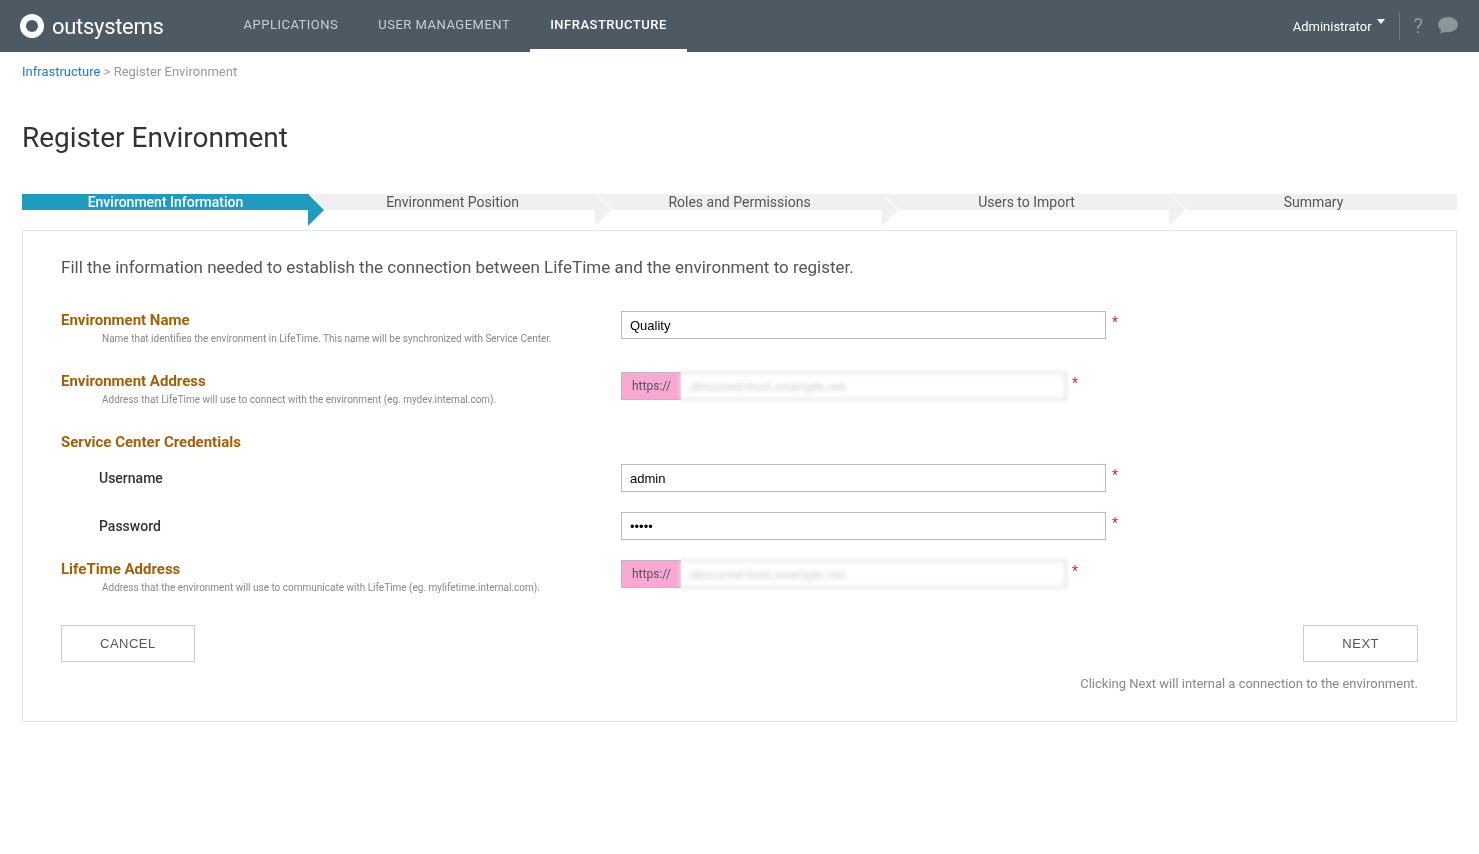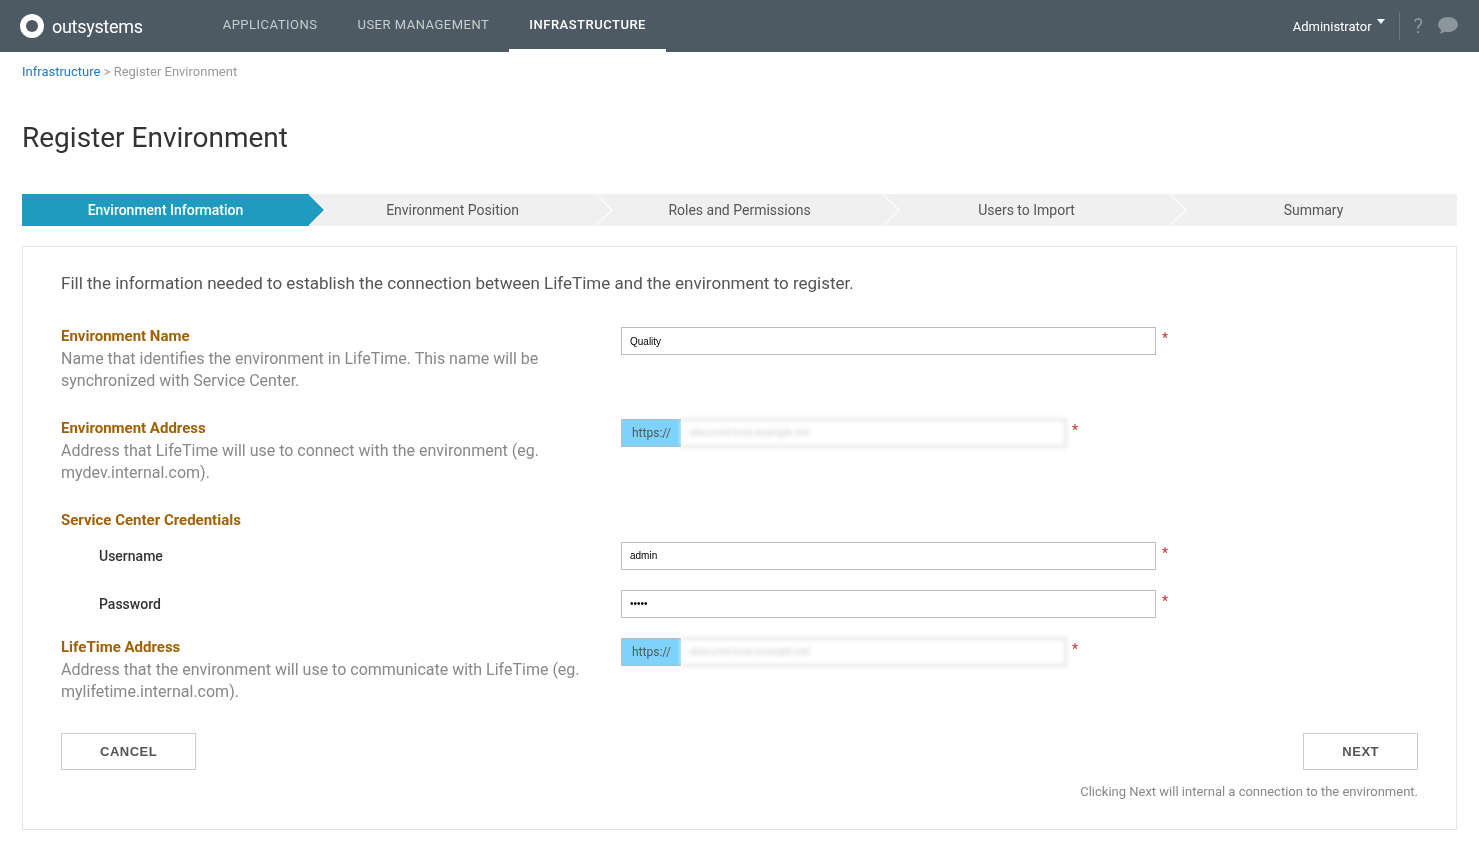--- a/index.html
+++ b/index.html
@@ -14,21 +14,21 @@
     background: #4d5a63;
     height: 52px;
     display: flex;
     align-items: center;
     padding: 0 20px;
     color: #fff;
   }
   .logo {
     display: flex;
     align-items: center;
-    font-size: 18px;
+    font-size: 22px;
     font-weight: 400;
     margin-right: 60px;
     letter-spacing: -0.3px;
   }
   .logo-icon {
     width: 24px;
     height: 24px;
     border-radius: 50%;
     background: #fff;
     display: inline-flex;
@@ -115,21 +115,21 @@
     padding: 30px 22px 40px 22px;
   }
   
   .wizard {
     display: flex;
     margin: 0 22px;
   }
   .wizard-step {
     flex: 1;
     background: #f0f0f0;
-    height: 32px;
+    height: 16px;
     display: flex;
     align-items: center;
     justify-content: center;
     font-size: 14px;
     color: #555;
     position: relative;
   }
   .wizard-step.active {
     background: #1f9bbf;
     color: #fff;
@@ -184,39 +184,40 @@
     width: 560px;
     padding-right: 40px;
   }
   .form-label {
     font-size: 15px;
     font-weight: 700;
     color: #a16207;
     margin-bottom: 3px;
   }
   .form-help {
-    font-size: 16px;
+    font-size: 10px;
     color: #888;
     line-height: 1.4;
+    margin-left: 41px;
   }
   .form-input-col {
     display: flex;
     align-items: flex-start;
   }
   .text-input {
-    width: 535px;
+    width: 485px;
     height: 28px;
     border: 1px solid #bbb;
     padding: 3px 8px;
-    font-size: 10px;
+    font-size: 13px;
   }
   .prefix-box {
     height: 28px;
     border: 1px solid #bbb;
-    background: #7dd3fc;
+    background: #f9a8d4;
     padding: 0 10px;
     display: flex;
     align-items: center;
     font-size: 12px;
     color: #555;
     border-right: none;
   }
   .prefix-wrap { display: flex; width: 445px; }
   .prefix-wrap .text-input { flex: 1; width: auto; border-left: none; color: #ccc; filter: blur(2px); }
   .req {
@@ -241,21 +242,21 @@
     display: flex;
     justify-content: space-between;
     align-items: flex-start;
     margin-top: 30px;
   }
   .btn {
     border: 1px solid #ccc;
     background: #fff;
     padding: 10px 38px;
     font-size: 13px;
-    font-weight: 700;
+    font-weight: 400;
     color: #555;
     letter-spacing: 0.5px;
     cursor: pointer;
   }
   .right-col { text-align: right; }
   .hint {
     font-size: 13px;
     color: #888;
     margin-top: 14px;
   }

